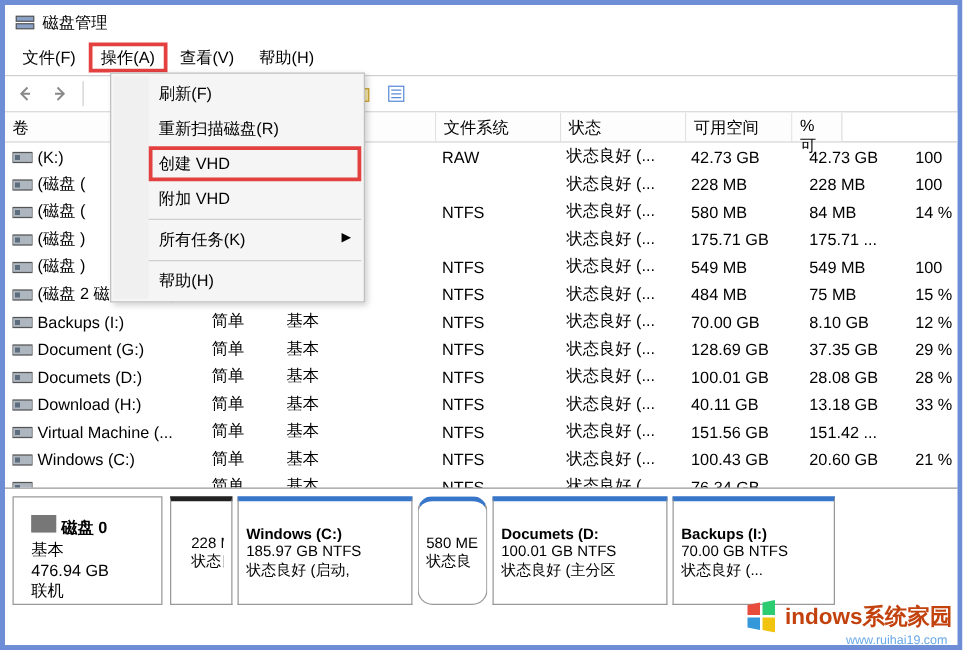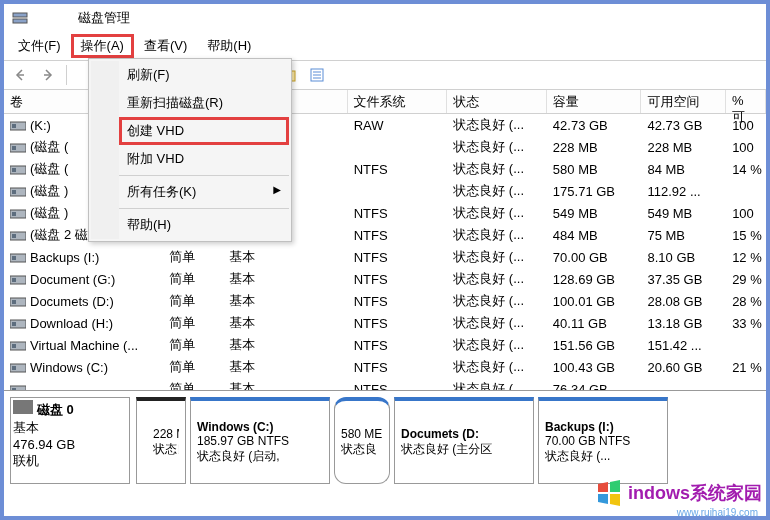--- a/index.html
+++ b/index.html
@@ -1,21 +1,21 @@
 <!DOCTYPE html>
 <html><head>
   <meta charset="utf-8">
   <style>
     * { box-sizing: border-box; margin: 0; padding: 0; }
     body { font-family: "Microsoft YaHei", "Segoe UI", sans-serif; font-size: 13px; background: #fff; width: 770px; height: 520px; overflow: hidden; position: relative; }
     .window { border: 4px solid #6d8ed6; width: 770px; height: 520px; background: #fff; }
     
     .titlebar { display: flex; align-items: center; padding: 4px 8px; height: 28px; }
     .titlebar-icon { width: 16px; height: 16px; margin-right: 6px; }
-    .titlebar-title { font-size: 13px; margin-left: 44px; }
+    .titlebar-title { font-size: 13px; }
     
     .menubar { display: flex; padding: 2px 4px; height: 28px; align-items: center; }
     .menu-item { padding: 3px 10px; cursor: default; }
     .menu-item.active { border: 3px solid #e34040; padding: 0px 7px; }
     
     .toolbar { display: flex; align-items: center; padding: 2px 4px; height: 30px; border-top: 1px solid #d0d0d0; border-bottom: 1px solid #d0d0d0; gap: 4px; }
     .tool-btn { width: 24px; height: 24px; display: flex; align-items: center; justify-content: center; color: #888; }
     .tool-sep { width: 1px; height: 20px; background: #d0d0d0; margin: 0 2px; }
     
     .dropdown { position: absolute; top: 58px; left: 88px; width: 204px; background: #f5f5f5; border: 1px solid #c0c0c0; box-shadow: 2px 2px 5px rgba(0,0,0,0.2); z-index: 100; padding: 2px; }
@@ -36,32 +36,32 @@
     .col-vol { width: 160px; }
     .col-layout { width: 60px; }
     .col-type { width: 125px; }
     .col-fs { width: 100px; }
     .col-status { width: 100px; }
     .col-cap { width: 95px; }
     .col-free { width: 85px; }
     .col-pct { width: 40px; }
     
     .graphical { border-top: 1px solid #999; padding: 6px; display: flex; gap: 6px; height: 100px; }
-    .disk-label { width: 120px; border: 1px solid #999; padding: 2px; font-size: 13px; }
+    .disk-label { width: 120px; border: 1px solid #999; padding: 14px; font-size: 13px; }
     .disk-icon-lg { width: 20px; height: 14px; background: #888; display: inline-block; margin-right: 4px; }
     .partition { border: 1px solid #999; border-top: 4px solid #3876c9; padding: 4px 6px; font-size: 12px; display: flex; flex-direction: column; justify-content: center; }
     .partition.sys { border-top-color: #3876c9; }
     .partition.dark { border-top-color: #222; }
     .partition .p-title { font-weight: bold; white-space: nowrap; overflow: hidden; }
     .partition .p-size { white-space: nowrap; overflow: hidden; }
     .partition .p-status { white-space: nowrap; overflow: hidden; }
     
     .watermark { position: absolute; bottom: 14px; right: 8px; display: flex; align-items: center; gap: 6px; z-index: 50; }
     .watermark-logo { width: 26px; height: 26px; }
-    .watermark-text { font-size: 18px; font-weight: bold; color: #a21caf; }
+    .watermark-text { font-size: 18px; font-weight: bold; color: #c2410c; }
     .watermark-url { position: absolute; bottom: 2px; right: 12px; font-size: 10px; color: #6aa8e6; z-index: 50; }
   </style>
 </head>
 <body>
 
 <div class="window">
   <div class="titlebar">
     <svg class="titlebar-icon" viewBox="0 0 16 16">
         <rect x="1" y="3" width="14" height="4" fill="#8aa2c8" stroke="#555"></rect>
         <rect x="1" y="9" width="14" height="4" fill="#8aa2c8" stroke="#555"></rect>
@@ -120,21 +120,20 @@
     </div>
   </div>
 
   <div class="table-area">
     <div class="table-header">
       <div class="th col-vol">卷</div>
       <div class="th col-layout"></div>
       <div class="th col-type"></div>
       <div class="th col-fs">文件系统</div>
       <div class="th col-status">状态</div>
-      <div class="th col-cap">容量</div>
       <div class="th col-free">可用空间</div>
       <div class="th col-pct">% 可</div>
     </div>
     <div class="tbody" id="tbody">
         <div class="tr">
     <div class="td col-vol"><svg class="disk-icon" viewBox="0 0 16 12">
               <rect x="0" y="2" width="16" height="8" fill="#aeb6bf" stroke="#555"></rect>
               <rect x="2" y="4" width="4" height="4" fill="#5d6d7e"></rect>
             </svg>(K:)</div>
     <div class="td col-layout"></div>
@@ -174,21 +173,21 @@
         <div class="tr">
     <div class="td col-vol"><svg class="disk-icon" viewBox="0 0 16 12">
               <rect x="0" y="2" width="16" height="8" fill="#aeb6bf" stroke="#555"></rect>
               <rect x="2" y="4" width="4" height="4" fill="#5d6d7e"></rect>
             </svg>(磁盘 )</div>
     <div class="td col-layout"></div>
     <div class="td col-type"></div>
     <div class="td col-fs"></div>
     <div class="td col-status">状态良好 (...</div>
     <div class="td col-cap">175.71 GB</div>
-    <div class="td col-free">112.92 ...</div>
+    <div class="td col-free">175.71 ...</div>
     <div class="td col-pct"></div>
         </div>
         <div class="tr">
     <div class="td col-vol"><svg class="disk-icon" viewBox="0 0 16 12">
               <rect x="0" y="2" width="16" height="8" fill="#aeb6bf" stroke="#555"></rect>
               <rect x="2" y="4" width="4" height="4" fill="#5d6d7e"></rect>
             </svg>(磁盘 )</div>
     <div class="td col-layout"></div>
     <div class="td col-type"></div>
     <div class="td col-fs">NTFS</div>
@@ -324,20 +323,21 @@
           <div class="p-size">185.97 GB NTFS</div>
           <div class="p-status">状态良好 (启动, </div>
         </div>
         <div class="partition sys" style="width: 56px; border-radius: 12px;">
           <div class="p-title"></div>
           <div class="p-size">580 ME</div>
           <div class="p-status">状态良</div>
         </div>
         <div class="partition sys" style="width: 140px;">
           <div class="p-title">Documets  (D:</div>
+          <div class="p-size">100.01 GB NTFS</div>
           <div class="p-status">状态良好 (主分区</div>
         </div>
         <div class="partition sys" style="width: 130px;">
           <div class="p-title">Backups  (I:)</div>
           <div class="p-size">70.00 GB NTFS</div>
           <div class="p-status">状态良好 (...</div>
         </div>
       </div>
   </div>
 </div>

